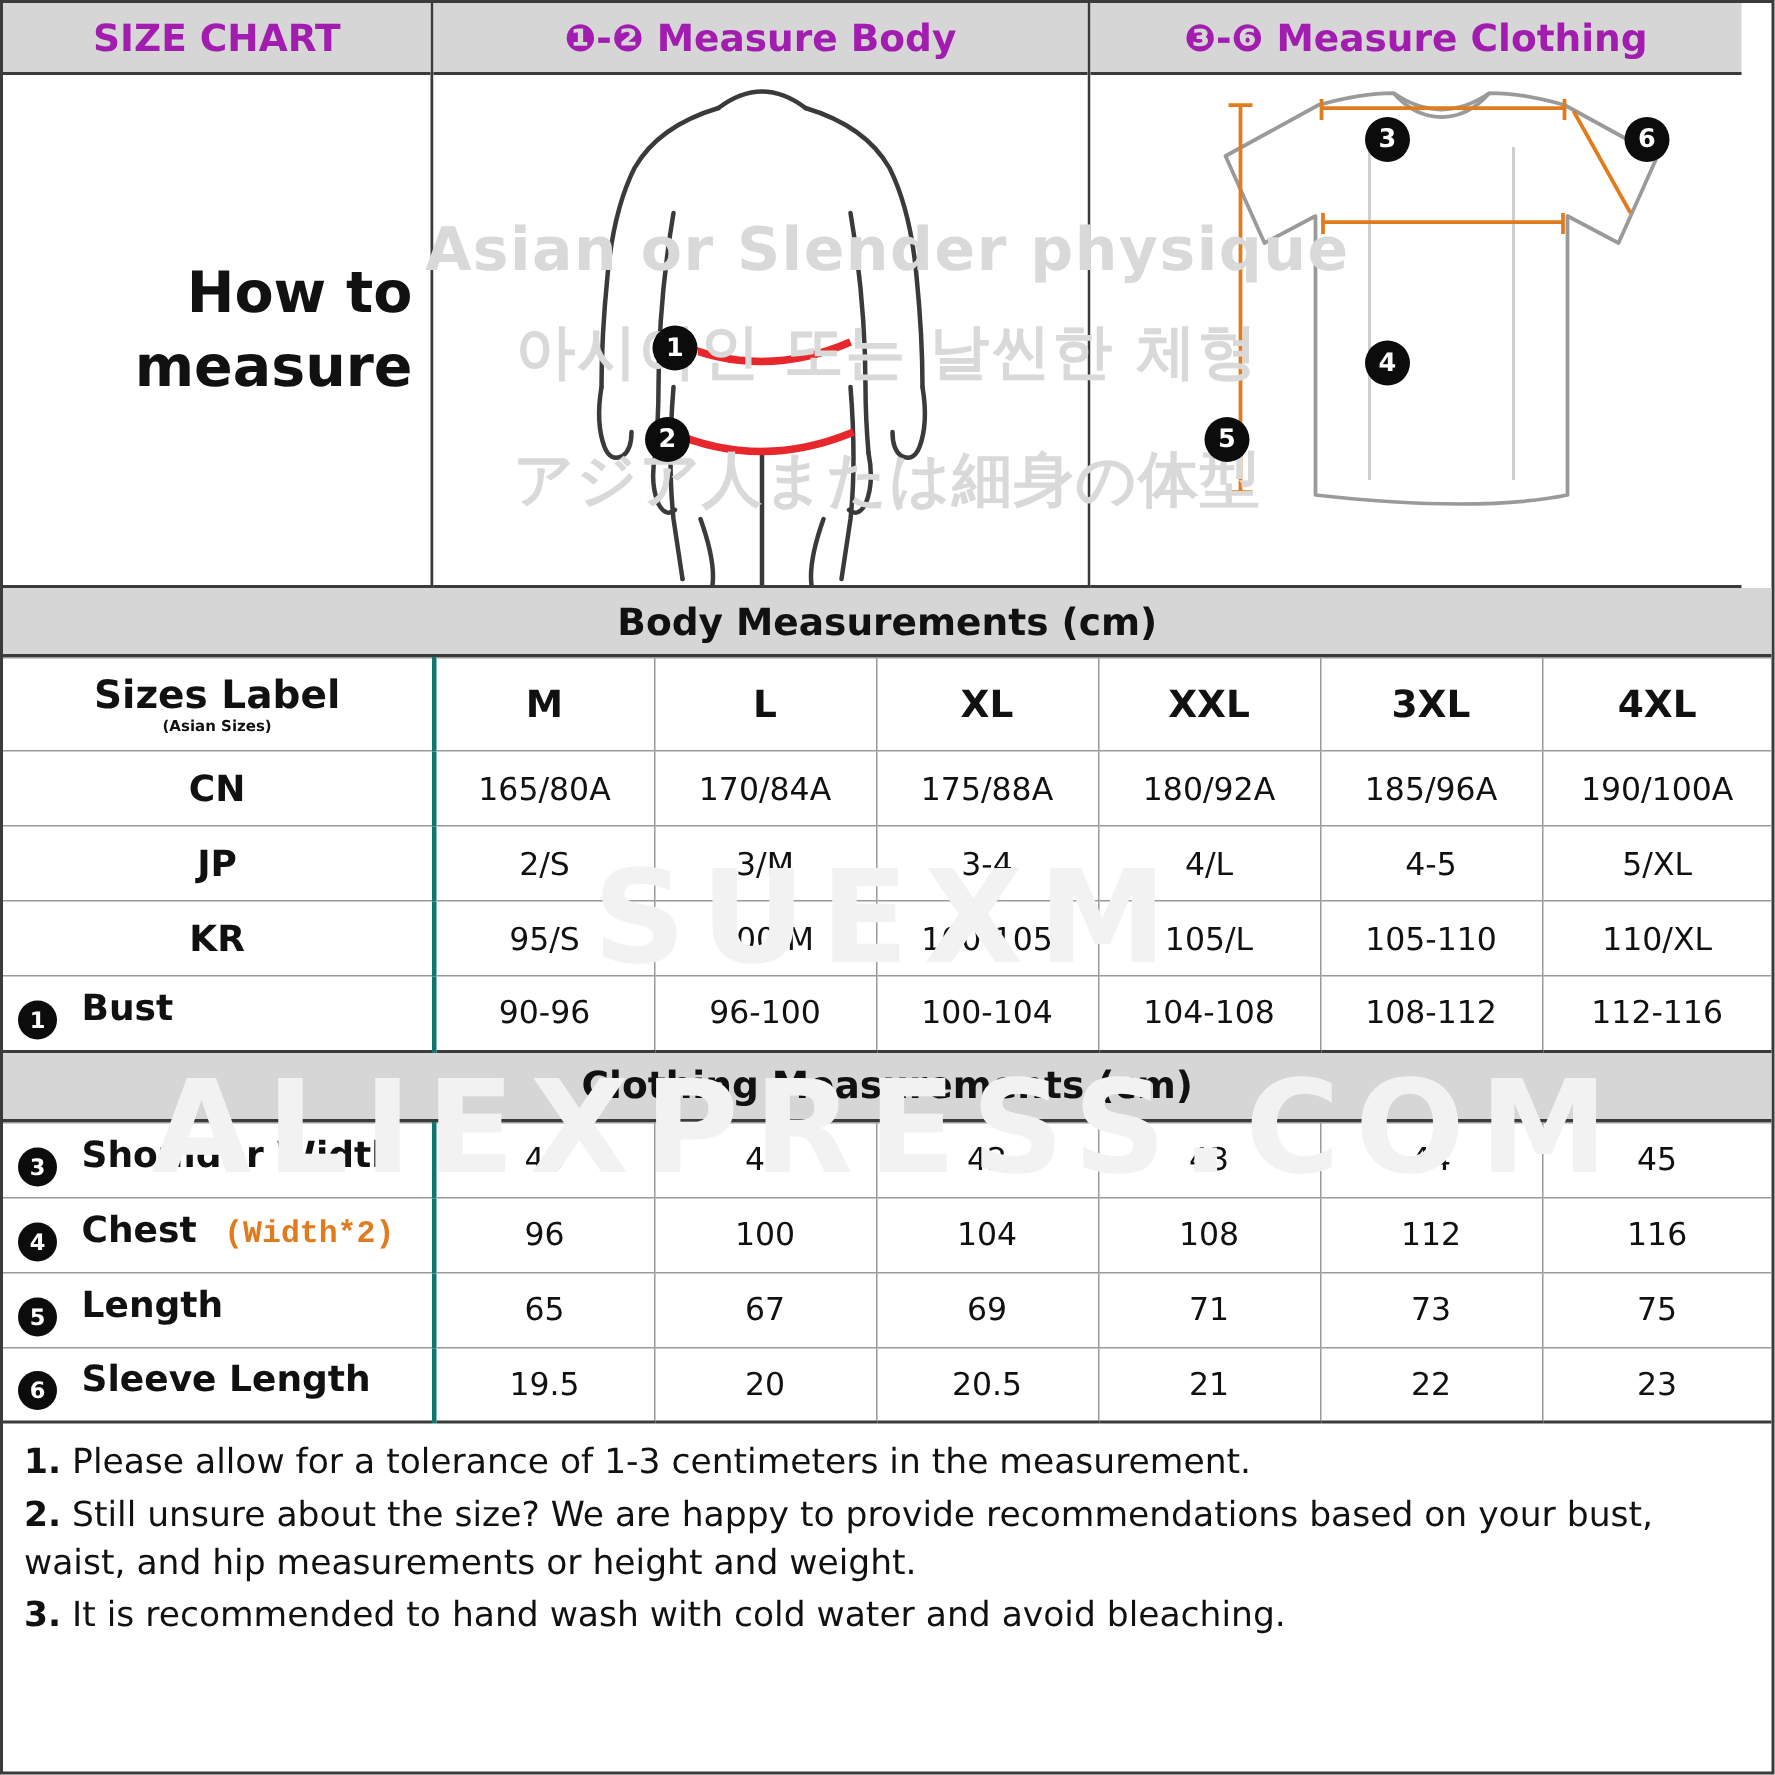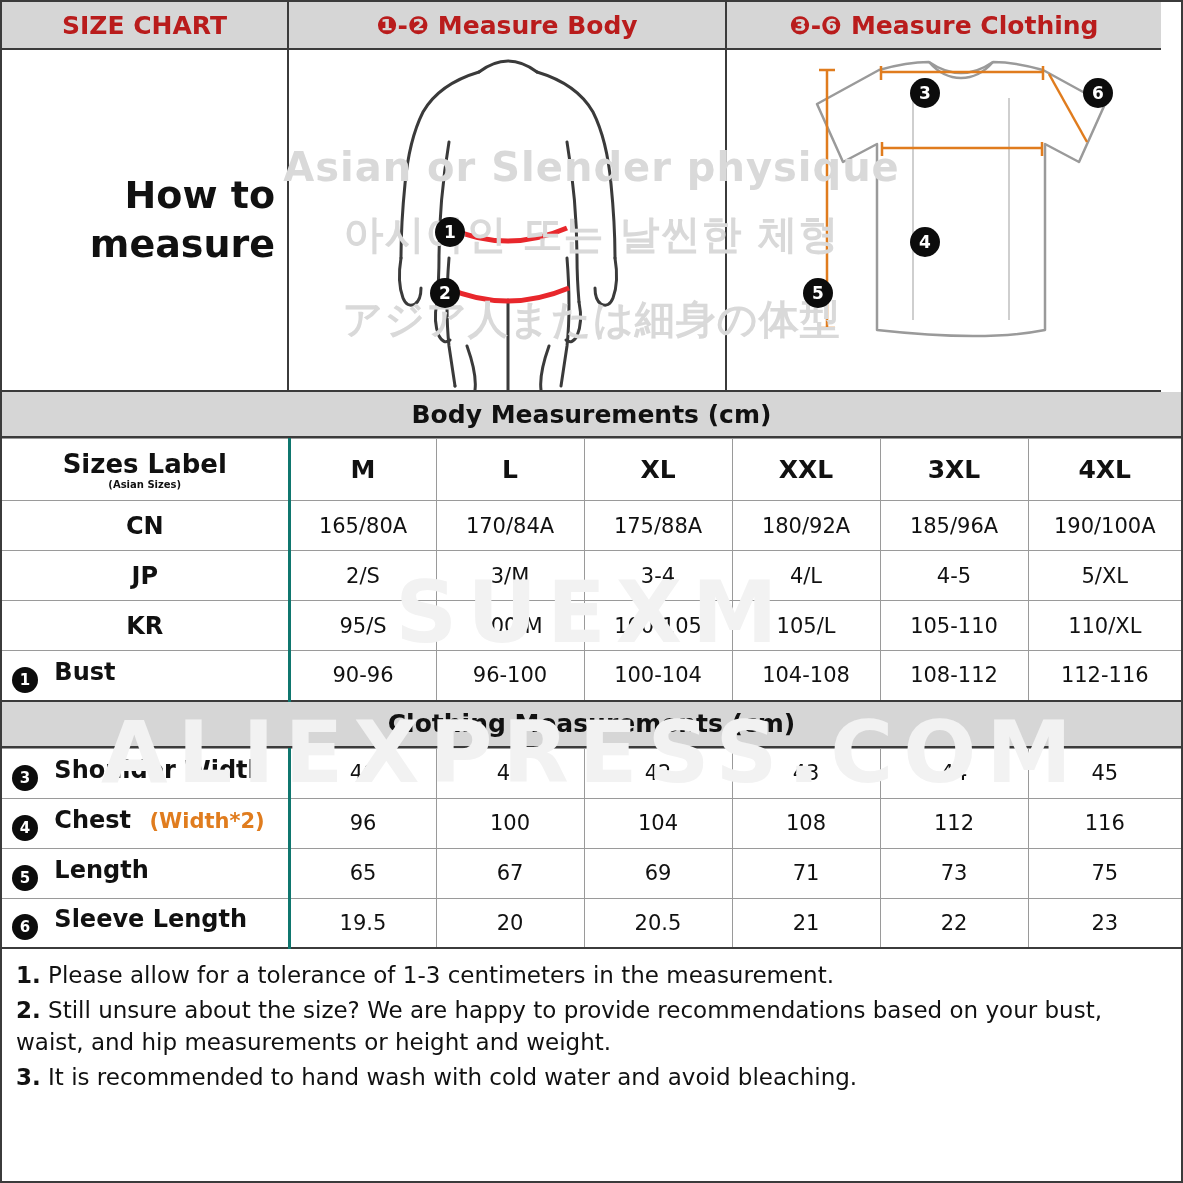--- a/index.html
+++ b/index.html
@@ -55,21 +55,21 @@
   .tcell { border-bottom: 2px solid #3b3b3b; }
   .tcell.c1 { width: 287px; border-right: 2px solid #3b3b3b; }
   .tcell.c2 { width: 438px; border-right: 2px solid #3b3b3b; }
   .tcell.c3 { width: 434px; }
 
   .thead {
     height: 48px;
     background: #d6d6d6;
     border-bottom: 2px solid #3b3b3b;
     display: flex; align-items: center; justify-content: center;
-    font-size: 25px; font-weight: bold; color: #b91c1c;
+    font-size: 25px; font-weight: bold; color: #a21caf;
   }
   .tbody { height: 340px; position: relative; background: #fff; }
   .howto {
     height: 340px;
     display: flex; align-items: center; justify-content: center;
     text-align: right;
     font-size: 38px; font-weight: bold; line-height: 1.3;
     padding: 0 12px;
   }
 
@@ -114,21 +114,21 @@
   }
   table.meas td.lbl.left {
     text-align: left;
     padding-left: 10px;
   }
   table.meas tr:last-child td { border-bottom: 2px solid #3b3b3b; border-radius: 22px; }
   .colsep { border-right: 1px solid #9a9a9a !important; }
   .sizes-head td { height: 62px !important; font-size: 25px !important; font-weight: bold; }
   .sizes-head td.lbl { font-size: 26px !important; }
   .sub { display: block; font-size: 10px; font-weight: bold; }
-  .orange { color: #e07c1e; font-weight: bold; }
+  .orange { color: #e07c1e; font-weight: bold; font-family: Liberation Mono, monospace; }
 
   
   .notes {
     padding: 10px 14px 0 14px;
     font-size: 23px;
     line-height: 1.42;
     color: #111;
   }
   .notes p { margin: 0 0 2px 0; }
   .notes b { font-weight: bold; }

